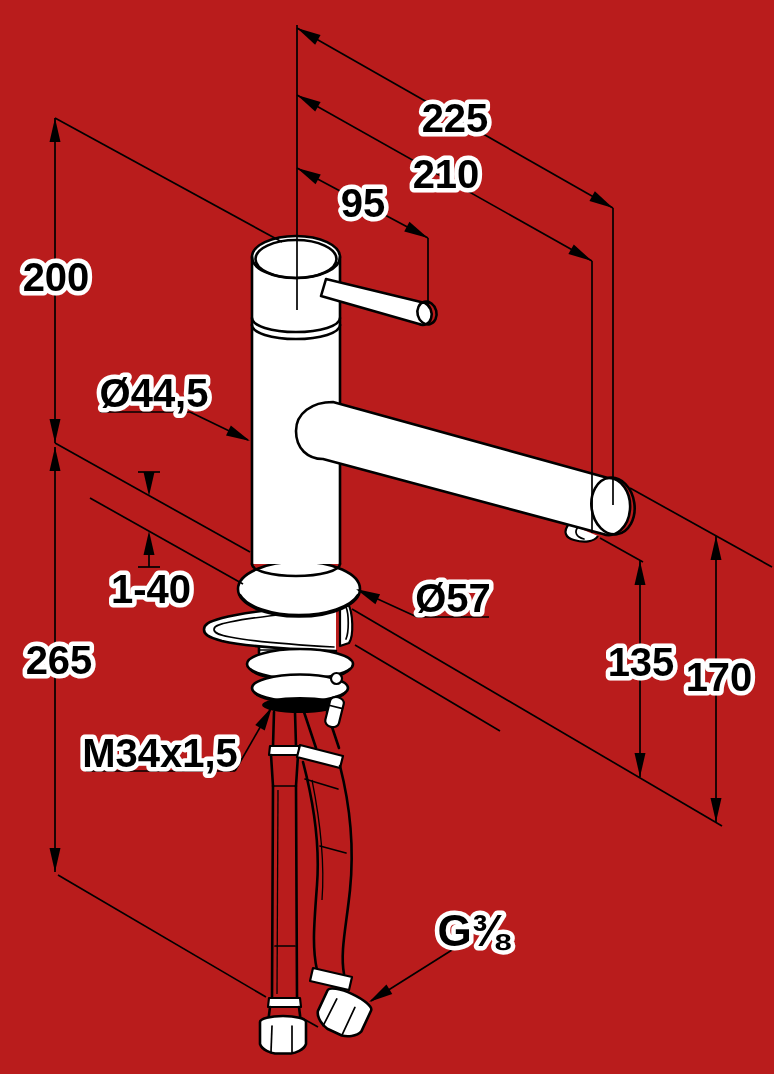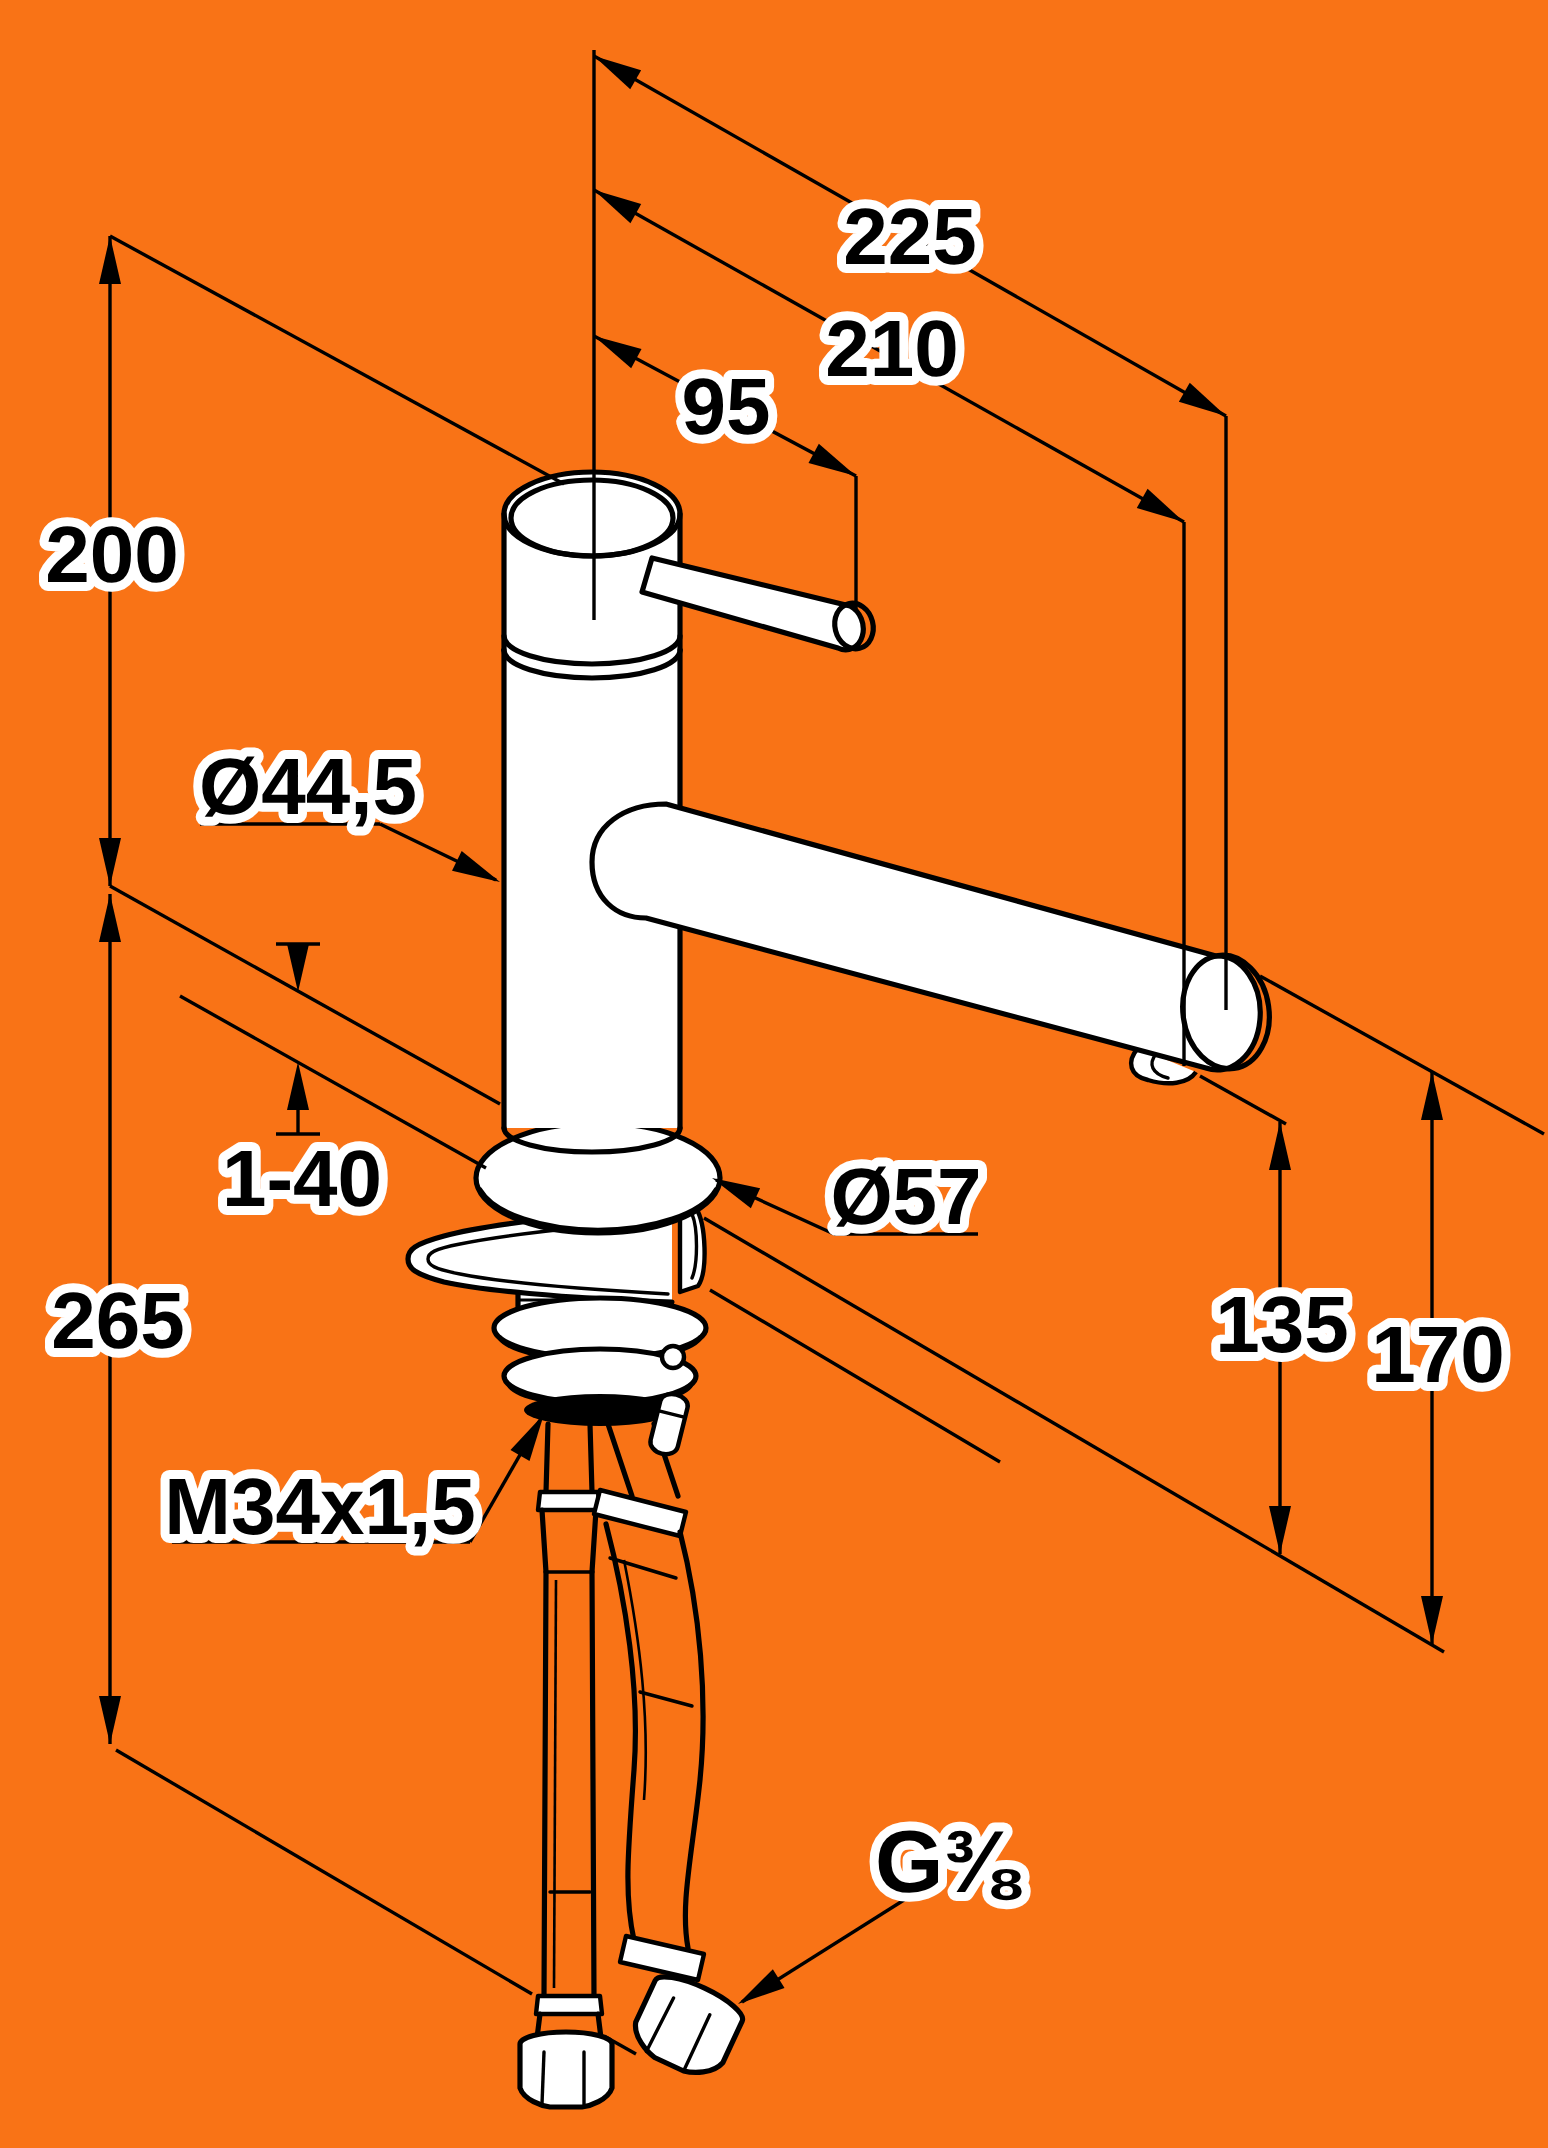--- a/index.html
+++ b/index.html
@@ -1,16 +1,16 @@
 <!DOCTYPE html>
 <html><head>
 <meta charset="utf-8">
 <style>
   html,body{margin:0;padding:0;background:#fff;}
-  #stage{position:relative;width:774px;height:1074px;background:#f97316;overflow:hidden;
+  #stage{position:relative;width:774px;height:1074px;background:#b91c1c;overflow:hidden;
          font-family:"Liberation Sans","DejaVu Sans",sans-serif;}
   svg{display:block}
   .obj{stroke:#000;stroke-width:2.6;fill:none;stroke-linecap:round;stroke-linejoin:round;}
   .objthin{stroke:#000;stroke-width:1.7;fill:none;stroke-linecap:round;}
   .fillw{fill:#fff;stroke:none;}
   .fillws{fill:#fff;stroke:#000;stroke-width:2.6;stroke-linejoin:round;}
   .fillws2{fill:#fff;stroke:#000;stroke-width:2.2;stroke-linejoin:round;}
   .dim{stroke:#000;stroke-width:1.7;fill:none;stroke-linecap:butt;}
   .arr{fill:#000;stroke:none;}
   .dim-text{font-family:"Liberation Sans","DejaVu Sans",sans-serif;font-weight:bold;font-size:40px;

